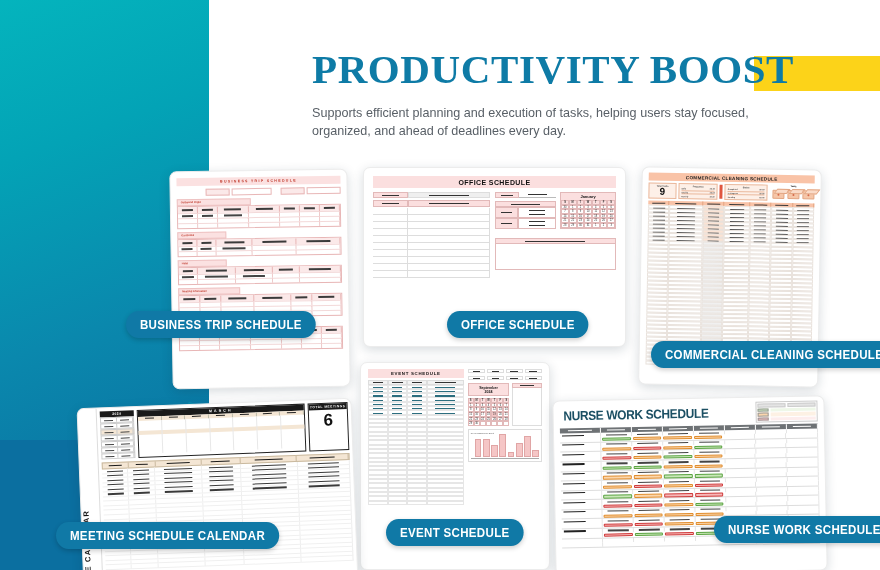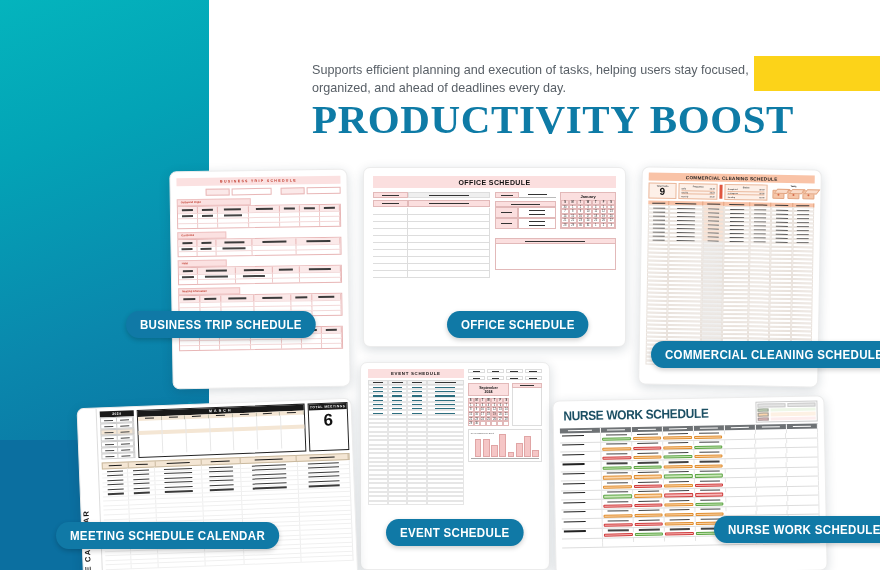--- a/index.html
+++ b/index.html
@@ -262,22 +262,22 @@
 </head>
 <body>
 
 <div id="bg-teal-panel"></div>
 <div id="bg-teal-bottom"></div>
 <div id="bg-swoosh2"></div>
 <div id="bg-swoosh"></div>
 <div id="yellow-bar"></div>
 
 <div id="header">
+  <div id="page-title">PRODUCTIVITY BOOST</div>
   <div id="page-subtitle">Supports efficient planning and execution of tasks, helping users stay focused, organized, and ahead of deadlines every day.</div>
-  <div id="page-title">PRODUCTIVITY BOOST</div>
 </div>
 
 <div class="card" style="left:171px; top:170px; width:178px; height:218px; transform:rotate(-0.9deg);">
   <div class="card-inner sheet">
     <div class="bt-title">BUSINESS TRIP SCHEDULE</div>
     <div class="bt-row">
       <div style="flex:1"></div>
       <div class="bt-box f" style="flex:.8"></div>
         <div class="bt-box" style="flex:1.4"></div>
       <div style="flex:.2"></div>

